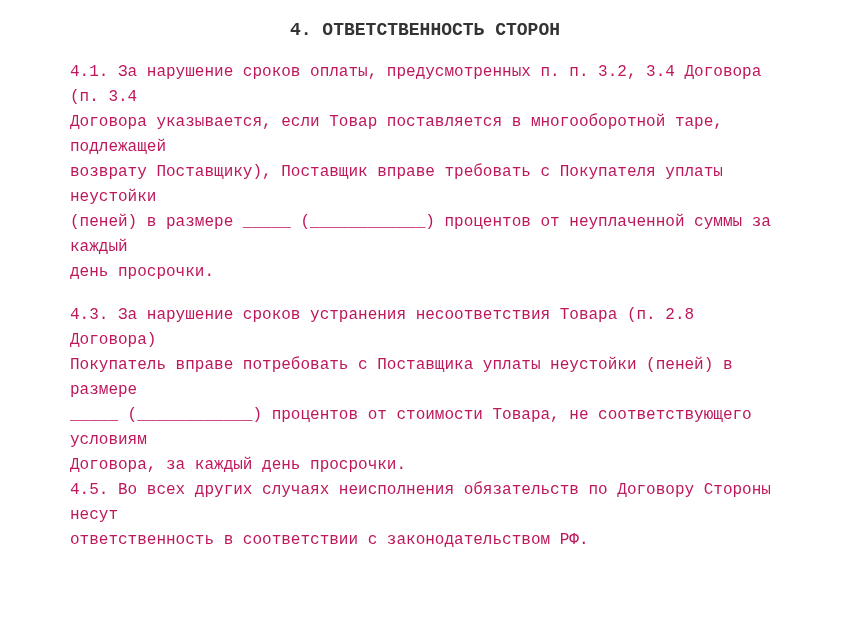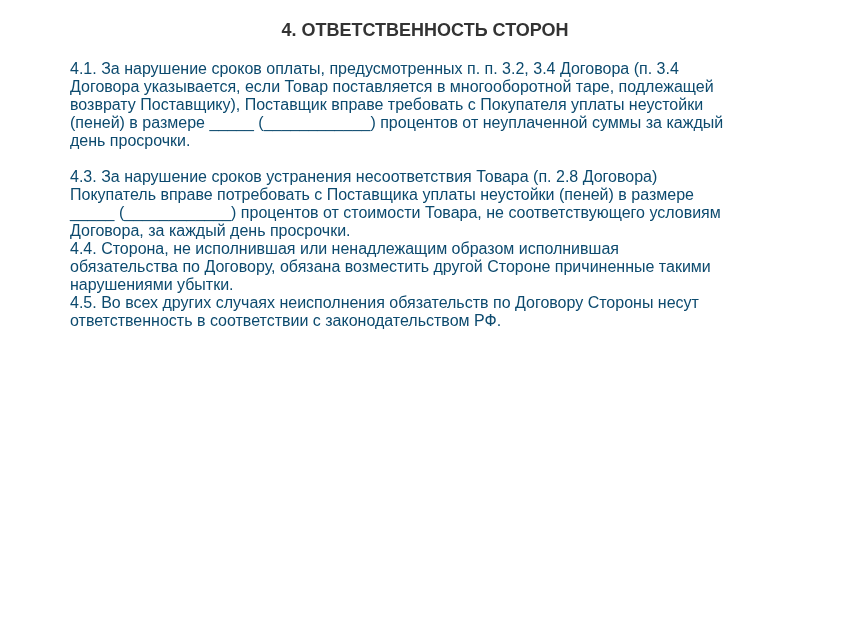--- a/index.html
+++ b/index.html
@@ -9,36 +9,37 @@
     background: #ffffff;
     font-family: "Liberation Sans", sans-serif;
     overflow: hidden;
   }
   .page {
     box-sizing: border-box;
     width: 849px;
     height: 480px;
     padding: 19px 69px 0 70px;
     color: #333333;
+    font-family: Liberation Mono, monospace;
   }
   .title {
     margin: 0;
     font-size: 18px;
     font-weight: bold;
     line-height: 23px;
     text-align: center;
     color: #333333;
   }
   .block { margin-top: 18px; }
   .text {
     margin: 0;
     font-size: 16px;
-    line-height: 18px;
+    line-height: 25px;
     white-space: pre-line; 
-    color: #0c4a6e;
+    color: #be185d;
   }
   .italic { font-style: italic; }
 </style>
 </head>
 <body>
 
 <div class="page">
 
   <h1 class="title">4. ОТВЕТСТВЕННОСТЬ СТОРОН</h1>
 
@@ -51,20 +52,17 @@
   </section>
 
   <section class="block">
   </section>
 
   <section class="block">
     <p class="text">4.3. За нарушение сроков устранения несоответствия Товара (п. 2.8 Договора)
 Покупатель вправе потребовать с Поставщика уплаты неустойки (пеней) в размере
 _____ (____________) процентов от стоимости Товара, не соответствующего условиям
 Договора, за каждый день просрочки.</p>
-    <p class="text">4.4. Сторона, не исполнившая или ненадлежащим образом исполнившая
-обязательства по Договору, обязана возместить другой Стороне причиненные такими
-нарушениями убытки.</p>
     <p class="text">4.5. Во всех других случаях неисполнения обязательств по Договору Стороны несут
 ответственность в соответствии с законодательством РФ.</p>
   </section>
 
 </div>
 
 </body></html>

